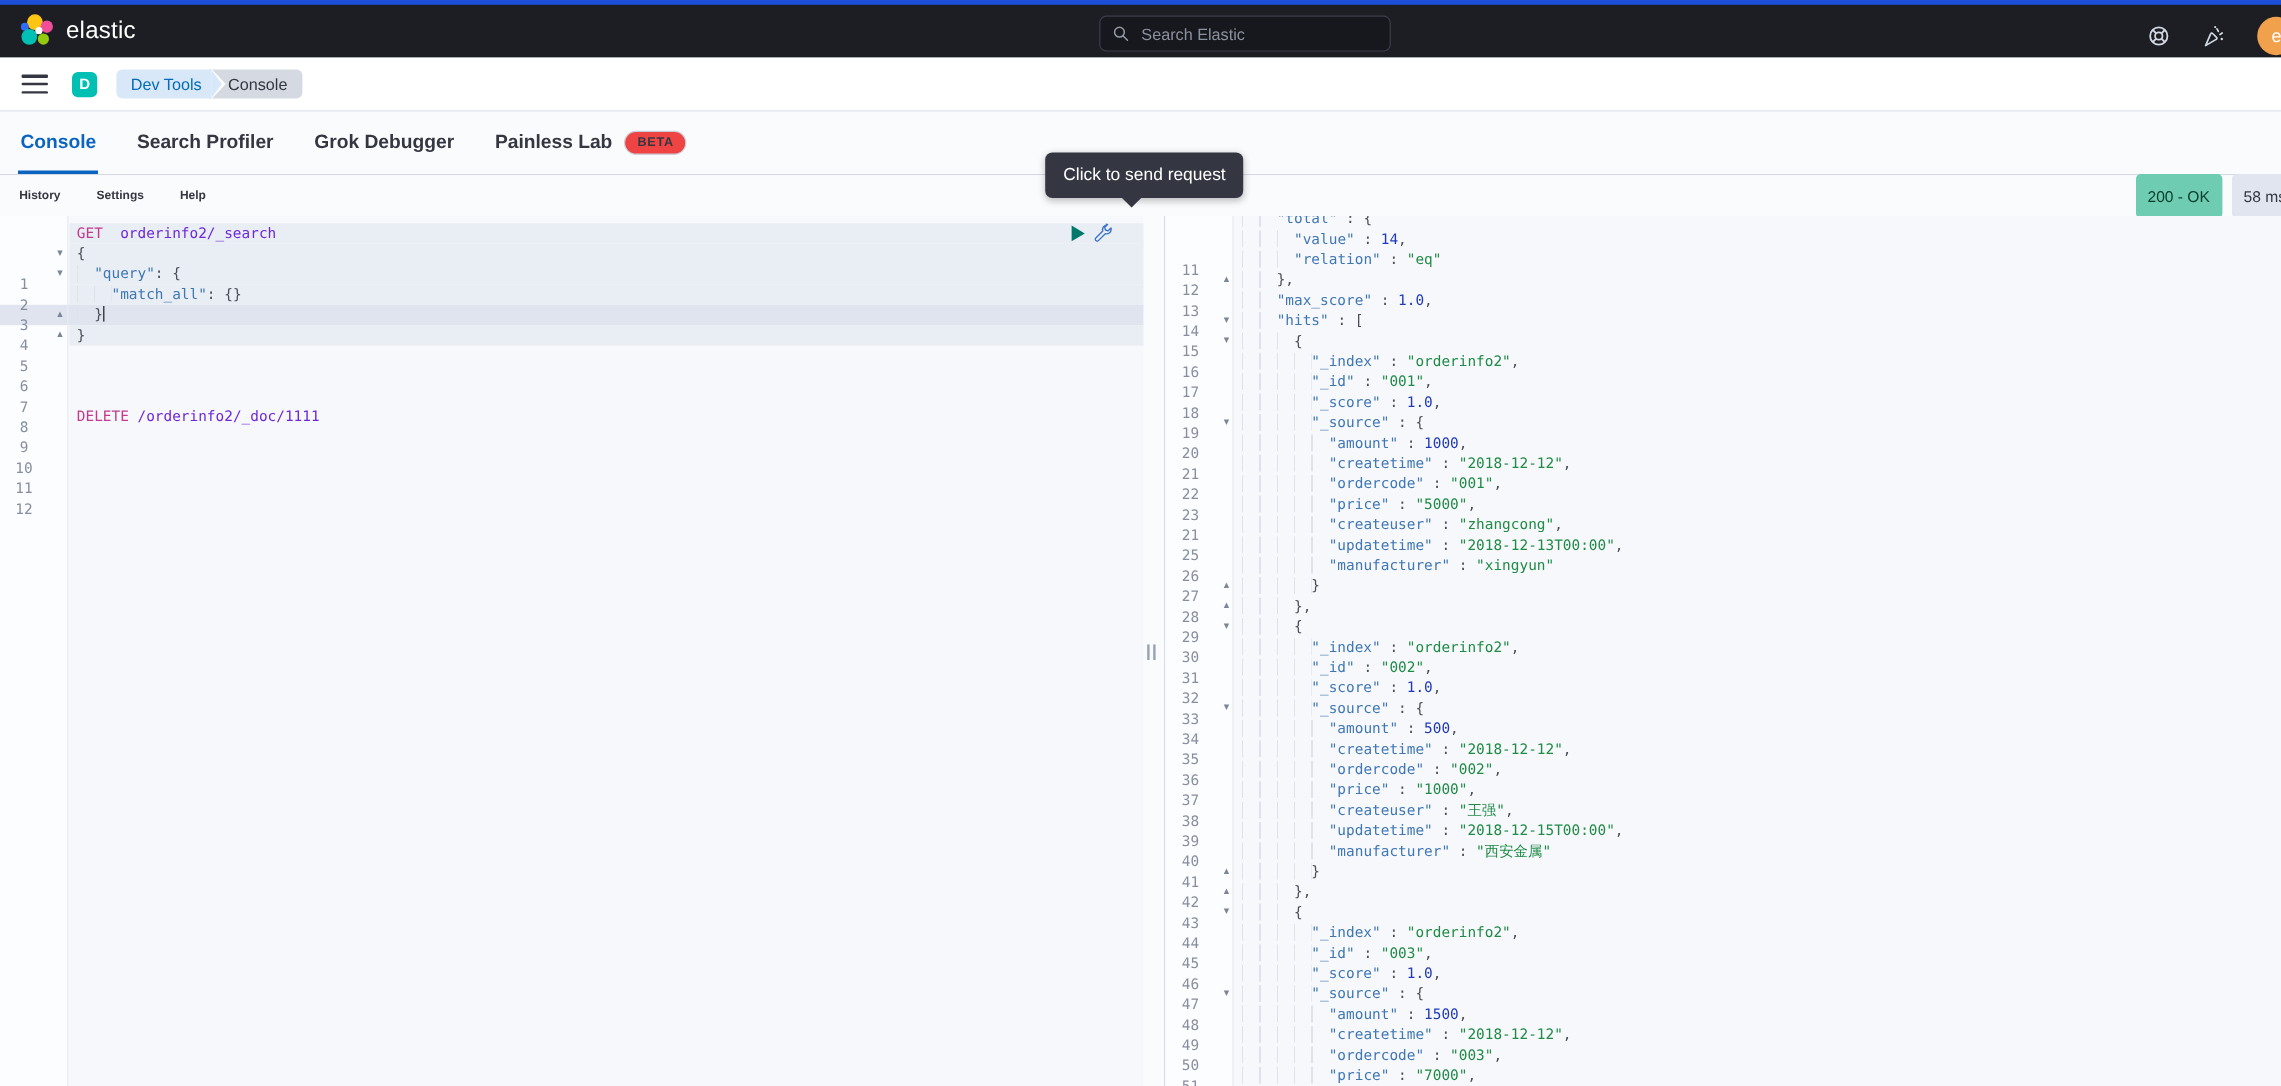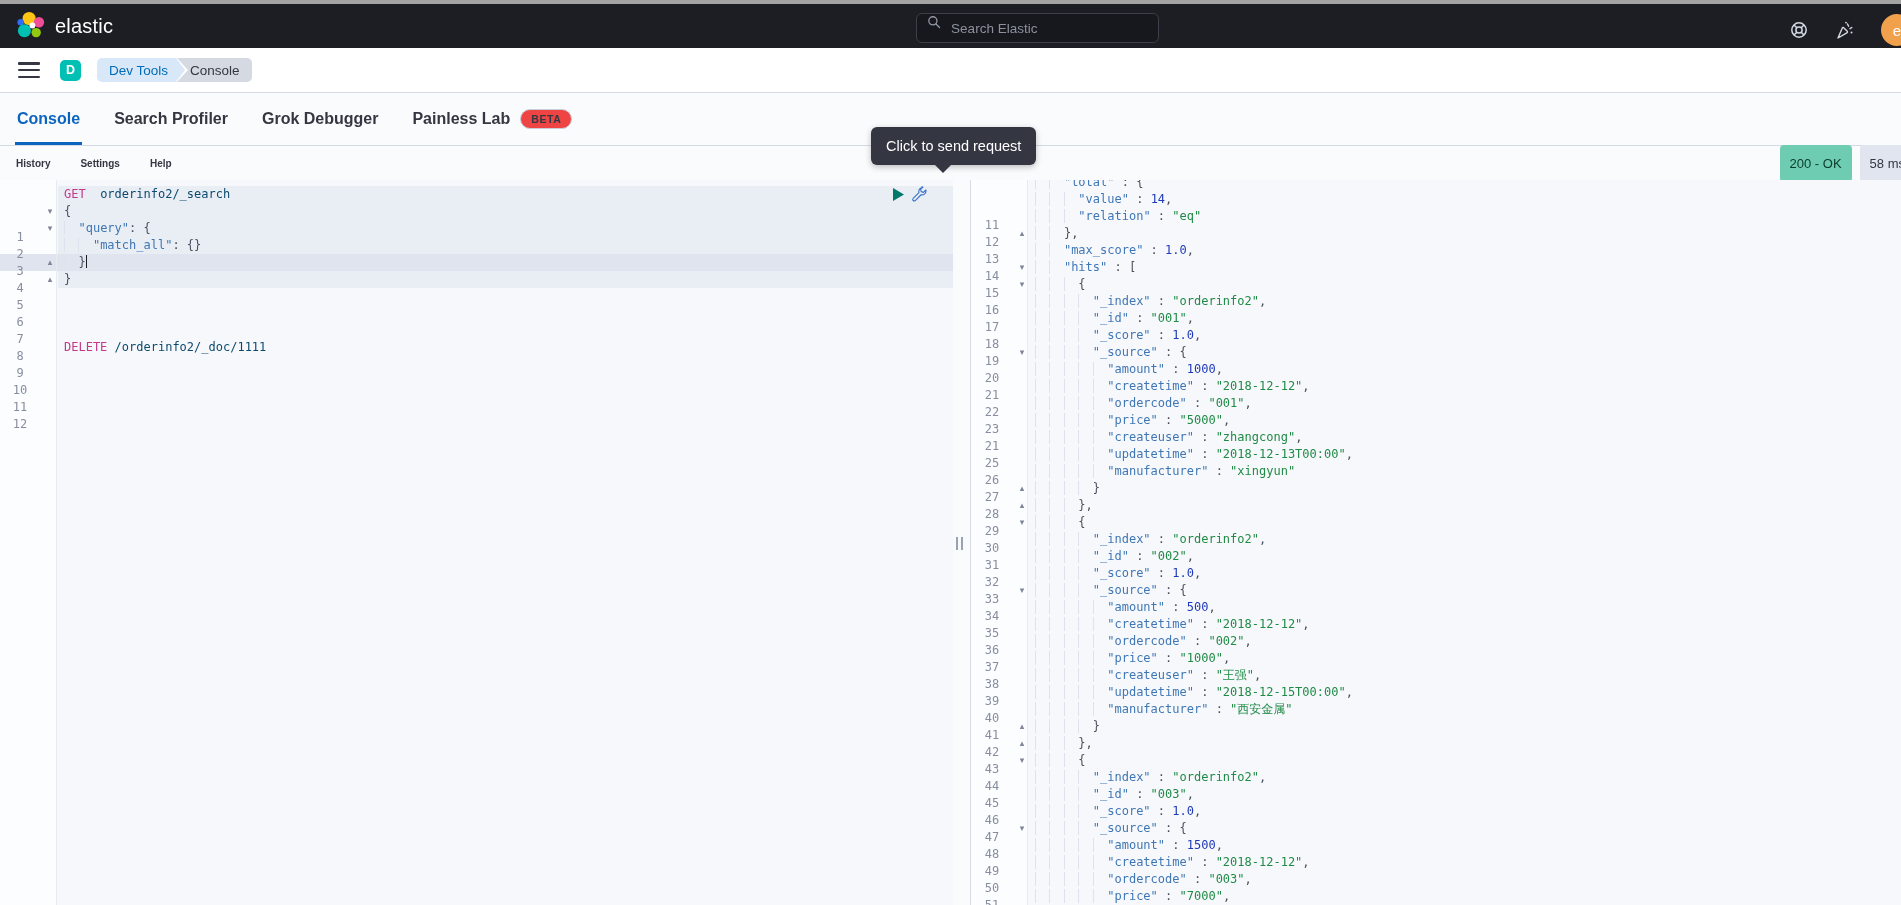--- a/index.html
+++ b/index.html
@@ -3,25 +3,25 @@
 <meta charset="utf-8">
 <style>
   html,body{margin:0;padding:0;}
   body{
     width:1901px;height:905px;overflow:hidden;position:relative;
     font-family:"Liberation Sans","DejaVu Sans",sans-serif;
     background:#fafbfd;color:#343741;
   }
   
   .hdr{position:absolute;left:0;top:0;width:1901px;height:48px;background:#1d1e24;
-       border-top:4px solid #a3a3a3;box-sizing:border-box;display:flex;align-items:center;overflow:hidden;}
+       border-top:4px solid #1d4ed8;box-sizing:border-box;display:flex;align-items:center;overflow:hidden;}
   .logo{display:flex;align-items:center;gap:9px;margin-left:16px;}
   .logo-text{color:#fff;font-size:20px;font-weight:500;letter-spacing:.2px;}
   .hdr-search{position:absolute;left:916px;top:9px;width:243px;height:30px;background:#17181d;
-      border:1px solid #3a3f4a;border-radius:6px;display:flex;box-sizing:border-box;padding:0 10px;}
+      border:1px solid #3a3f4a;border-radius:6px;display:flex;align-items:center;box-sizing:border-box;padding:0 10px;}
   .hdr-search input{background:transparent;border:none;outline:none;color:#d4dae3;font-size:13.5px;
       font-family:"Liberation Sans",sans-serif;width:100%;margin-left:8px;}
   .hdr-search input::placeholder{color:#8b919e;}
   .hdr-right{position:absolute;right:0;top:4px;height:44px;display:flex;align-items:center;gap:26px;}
   .icon-btn{background:none;border:none;padding:0;cursor:pointer;display:flex;align-items:center;}
   .avatar{width:32px;height:32px;border-radius:50%;background:#f1a04c;color:#fff;font-size:15px;
       display:flex;align-items:center;justify-content:center;margin-right:-12px;border:none;}
   
   .crumbbar{position:absolute;left:0;top:48px;width:1901px;height:45px;background:#ffffff;
       border-bottom:1px solid #d3dae6;box-sizing:border-box;display:flex;align-items:center;}
@@ -71,21 +71,21 @@
   .ln{width:40px;text-align:center;padding-right:2px;color:#868e9f;font:12px "DejaVu Sans Mono",monospace;flex:none;margin-top:44px;}
   .panel.right .ln{width:42px;}
   .fold{width:16px;flex:none;text-align:center;color:#7d8698;font-size:9px;line-height:17px;
         font-family:"DejaVu Sans",sans-serif;cursor:pointer;}
   .panel.right .fold{width:14px;}
   .row pre{margin:0;flex:1;padding-left:6px;font:12px/17px "DejaVu Sans Mono",monospace;white-space:pre;color:#4a4f5b;}
   .row.sel pre{background:#e9edf4;}
   .row.active{background:#dfe4ef;}
   .row.active pre{background:transparent;}
   .tok-method{color:#c4398c;}
-  .tok-url{color:#0c4a6e;}
+  .tok-url{color:#6d28d9;}
   .tok-key{color:#3f77b5;}
   .tok-str{color:#1f8b45;}
   .tok-num{color:#1f3ab8;}
   .lead{background-image:repeating-linear-gradient(to right,#dde2ec 0,#dde2ec 1px,transparent 1px,transparent 14.45px);}
   .cursor{display:inline-block;width:0;height:13px;border-left:1.6px solid #1a1c21;vertical-align:-2px;}
   .req-actions{position:absolute;top:6px;left:892px;z-index:4;display:flex;gap:5px;align-items:center;}
   .req-actions button{background:none;border:none;padding:0;cursor:pointer;display:flex;align-items:center;}
   
   .resizer{position:absolute;left:953px;top:0;bottom:0;width:17px;cursor:col-resize;z-index:5;}
   .resizer .grip{position:absolute;left:3px;top:357px;display:flex;gap:3px;}

